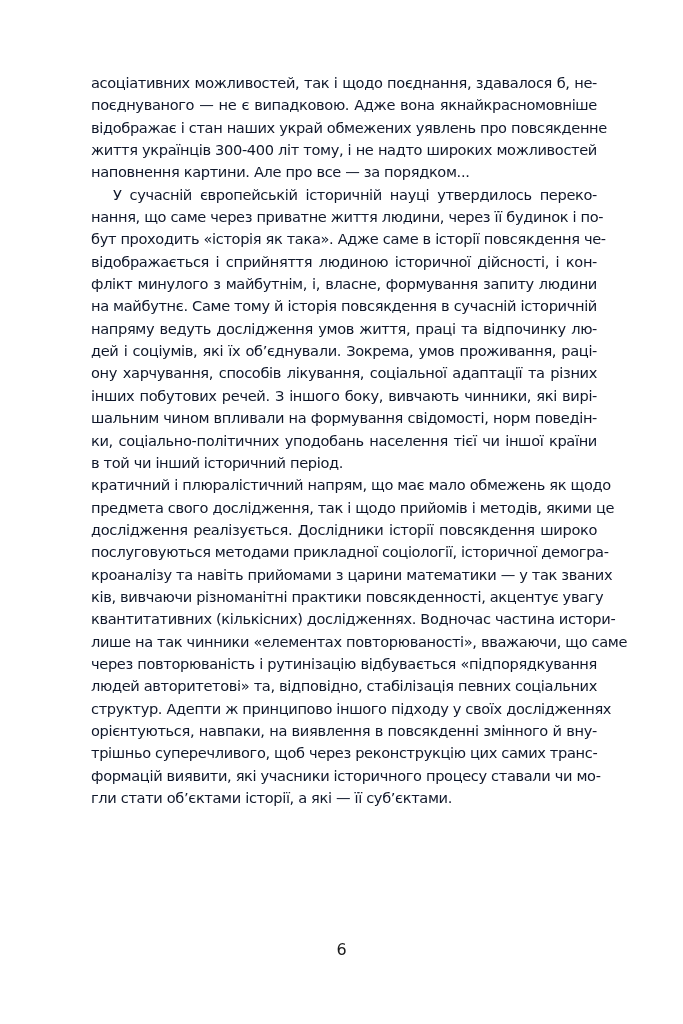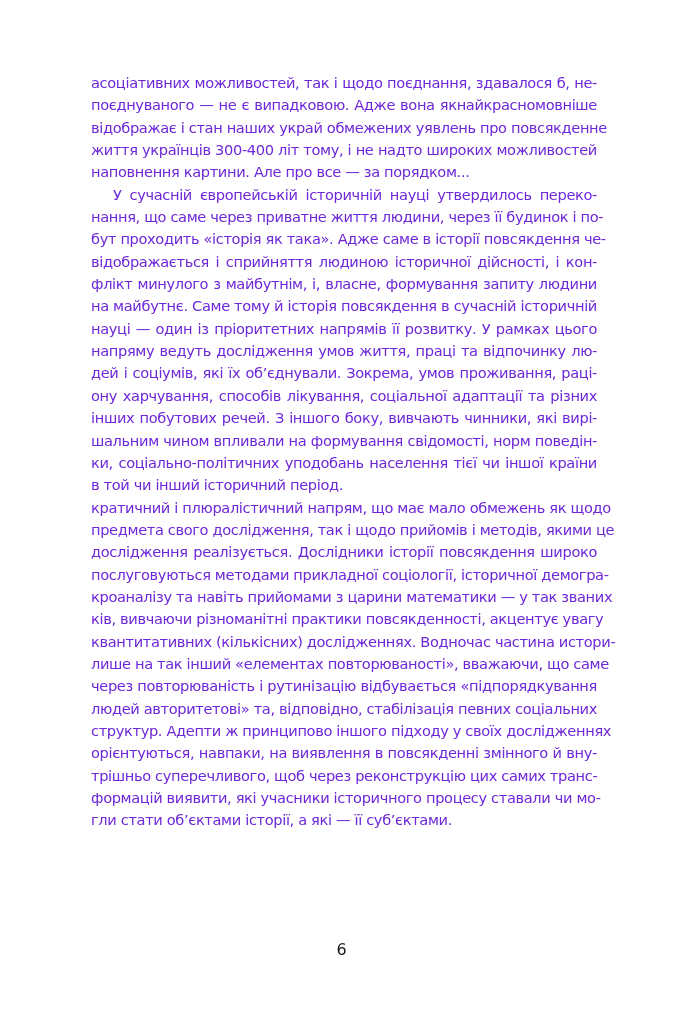--- a/index.html
+++ b/index.html
@@ -1,20 +1,20 @@
 <!DOCTYPE html>
 <html><head>
 <meta charset="utf-8">
 <style>
   html, body { margin: 0; padding: 0; background: #ffffff; }
   body { width: 683px; height: 1024px; position: relative; overflow: hidden; }
   .page {
     position: absolute; left: 91px; top: 72px; width: 506px;
     font-family: "DejaVu Sans", sans-serif;
-    font-size: 14.6px; line-height: 22.35px; color: #6d28d9;
+    font-size: 14.6px; line-height: 22.35px; color: #0f172a;
     letter-spacing: -0.35px;
   }
   .line { display: block; white-space: nowrap; text-align: justify; text-align-last: justify; height: 22.35px; }
   .line.last { text-align-last: left; }
   .line.indent { padding-left: 22px; }
   .page-number {
     position: absolute; left: 0; width: 683px; top: 940px; text-align: center;
     font-family: "DejaVu Sans", sans-serif; font-size: 16px; color: #1a1a1a;
   }
 </style>
@@ -29,38 +29,37 @@
     <span class="line">життя українців 300-400 літ тому, і не надто широких можливостей</span>
     <span class="line last">наповнення картини. Але про все — за порядком...</span>
   </div>
   <div>
     <span class="line indent">У сучасній європейській історичній науці утвердилось переко-</span>
     <span class="line">нання, що саме через приватне життя людини, через її будинок і по-</span>
     <span class="line">бут проходить «історія як така». Адже саме в історії повсякдення че-</span>
     <span class="line">відображається і сприйняття людиною історичної дійсності, і кон-</span>
     <span class="line">флікт минулого з майбутнім, і, власне, формування запиту людини</span>
     <span class="line">на майбутнє. Саме тому й історія повсякдення в сучасній історичній</span>
-    <span class="line">науці — один із пріоритетних напрямів її розвитку. У рамках цього</span>
     <span class="line">напряму ведуть дослідження умов життя, праці та відпочинку лю-</span>
     <span class="line">дей і соціумів, які їх об’єднували. Зокрема, умов проживання, раці-</span>
     <span class="line">ону харчування, способів лікування, соціальної адаптації та різних</span>
     <span class="line">інших побутових речей. З іншого боку, вивчають чинники, які вирі-</span>
     <span class="line">шальним чином впливали на формування свідомості, норм поведін-</span>
     <span class="line">ки, соціально-політичних уподобань населення тієї чи іншої країни</span>
     <span class="line last">в той чи інший історичний період.</span>
   </div>
   <div>
     <span class="line">кратичний і плюралістичний напрям, що має мало обмежень як щодо</span>
     <span class="line">предмета свого дослідження, так і щодо прийомів і методів, якими це</span>
     <span class="line">дослідження реалізується. Дослідники історії повсякдення широко</span>
     <span class="line">послуговуються методами прикладної соціології, історичної демогра-</span>
     <span class="line">кроаналізу та навіть прийомами з царини математики — у так званих</span>
     <span class="line">ків, вивчаючи різноманітні практики повсякденності, акцентує увагу</span>
     <span class="line">квантитативних (кількісних) дослідженнях. Водночас частина истори-</span>
-    <span class="line">лише на так інший «елементах повторюваності», вважаючи, що саме</span>
+    <span class="line">лише на так чинники «елементах повторюваності», вважаючи, що саме</span>
     <span class="line">через повторюваність і рутинізацію відбувається «підпорядкування</span>
     <span class="line">людей авторитетові» та, відповідно, стабілізація певних соціальних</span>
     <span class="line">структур. Адепти ж принципово іншого підходу у своїх дослідженнях</span>
     <span class="line">орієнтуються, навпаки, на виявлення в повсякденні змінного й вну-</span>
     <span class="line">трішньо суперечливого, щоб через реконструкцію цих самих транс-</span>
     <span class="line">формацій виявити, які учасники історичного процесу ставали чи мо-</span>
     <span class="line last">гли стати об’єктами історії, а які — її суб’єктами.</span>
   </div>
 </div>
 

